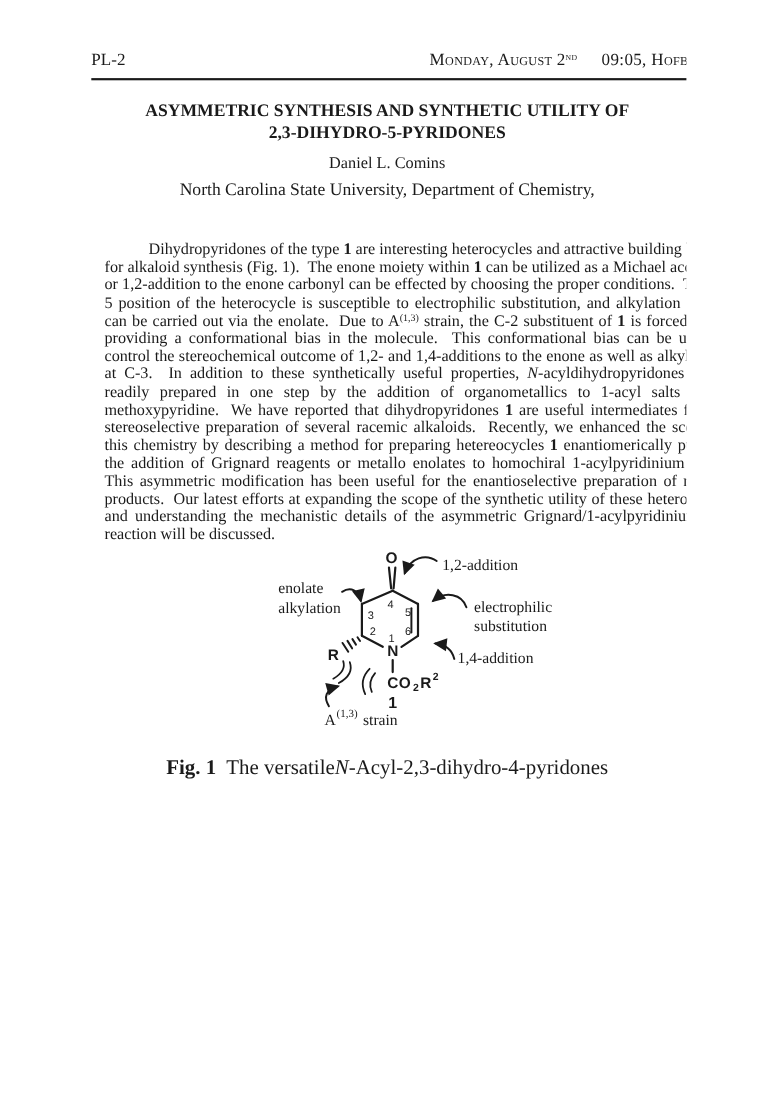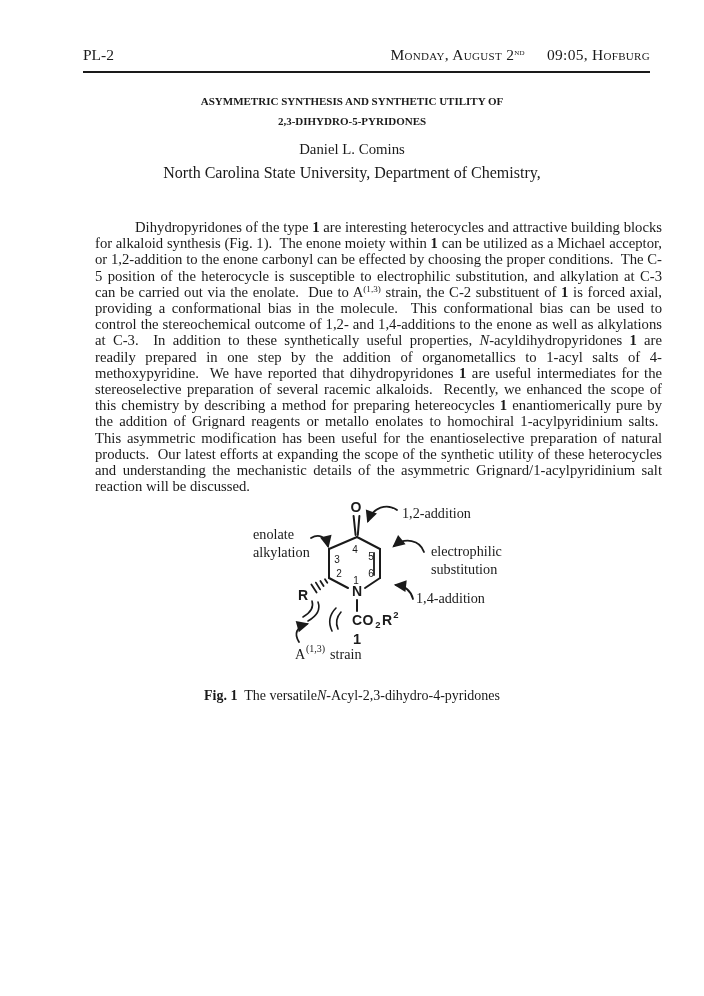--- a/index.html
+++ b/index.html
@@ -1,44 +1,44 @@
 <!DOCTYPE html>
 <html><head>
 <meta charset="utf-8">
 <style>
   html,body{margin:0;padding:0;background:#ffffff;}
   .page{
     position:relative;width:624px;height:996px;background:#ffffff;overflow:hidden;
-    font-family:"Liberation Serif",serif;color:#1a1a1a;padding-left:40px;
+    font-family:"Liberation Serif",serif;color:#1a1a1a;
   }
   
   .header{
     position:absolute;top:46px;left:83px;width:567px;
     display:flex;justify-content:space-between;align-items:baseline;
     border-bottom:2px solid #1a1a1a;padding-bottom:7px;
     font-size:15.5px;
   }
   .header .right{display:flex;gap:22px;}
   .sc{font-variant:small-caps;letter-spacing:0.3px;text-align:center;}
   sup{font-size:0.62em;line-height:0;vertical-align:0.5em;}
   
   .title{
     position:absolute;top:91px;left:0;width:704px;text-align:center;
-    font-weight:bold;font-size:11px;line-height:20px;
+    font-weight:bold;font-size:16px;line-height:20px;
   }
   .author{position:absolute;top:141px;left:0;width:704px;text-align:center;font-size:14.8px;}
   .affiliation{position:absolute;top:164px;left:0;width:704px;text-align:center;font-size:16px;line-height:18.5px;}
   
   .abstract{
     position:absolute;top:219px;left:95px;width:567px;
     font-size:14.7px;line-height:16.2px;text-align:justify;text-indent:40px;
   }
   
   .figure-svg{position:absolute;left:240px;top:496px;}
-  .caption{position:absolute;top:688px;left:0;width:704px;text-align:center;font-size:14px;font-family:Liberation Serif, serif;}
+  .caption{position:absolute;top:688px;left:0;width:704px;text-align:center;font-size:19px;font-family:Liberation Serif, serif;}
   
   .lbl{font-family:"Liberation Serif",serif;font-size:14.2px;fill:#1a1a1a;}
   .atom{font-family:"Liberation Sans",sans-serif;font-weight:bold;font-size:14px;fill:#1a1a1a;}
   .atom-ss{font-family:"Liberation Sans",sans-serif;font-weight:bold;font-size:9.5px;fill:#1a1a1a;}
   .ringnum{font-family:"Liberation Sans",sans-serif;font-size:10px;fill:#1a1a1a;}
   .cnum{font-family:"Liberation Sans",sans-serif;font-weight:bold;font-size:14.5px;fill:#1a1a1a;}
   .strain-main{font-family:"Liberation Serif",serif;font-size:14.2px;fill:#1a1a1a;}
   .strain-sup{font-family:"Liberation Serif",serif;font-size:10px;fill:#1a1a1a;}
   .bond{stroke:#1a1a1a;stroke-width:2;fill:none;stroke-linecap:round;}
   .bond-thin{stroke:#1a1a1a;stroke-width:1.8;fill:none;stroke-linecap:round;}

